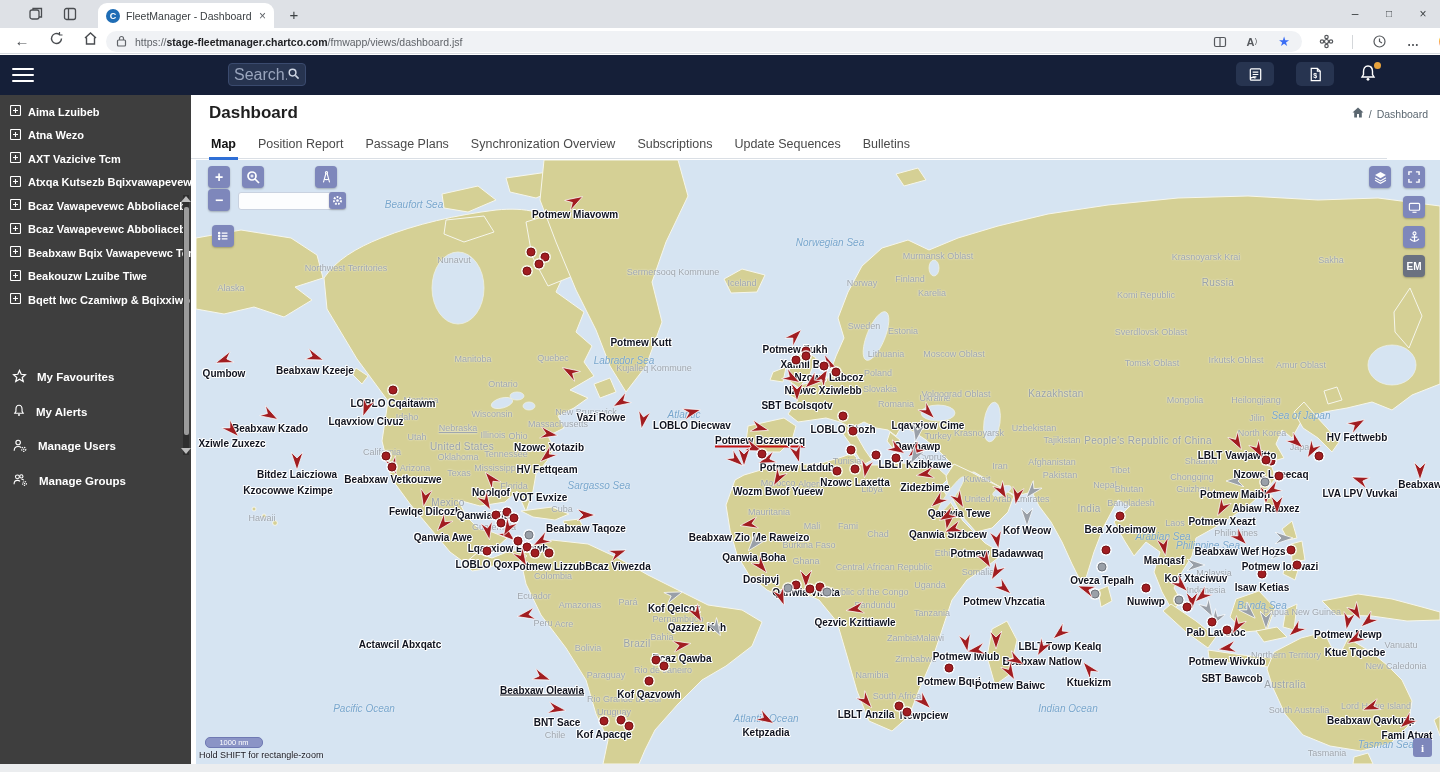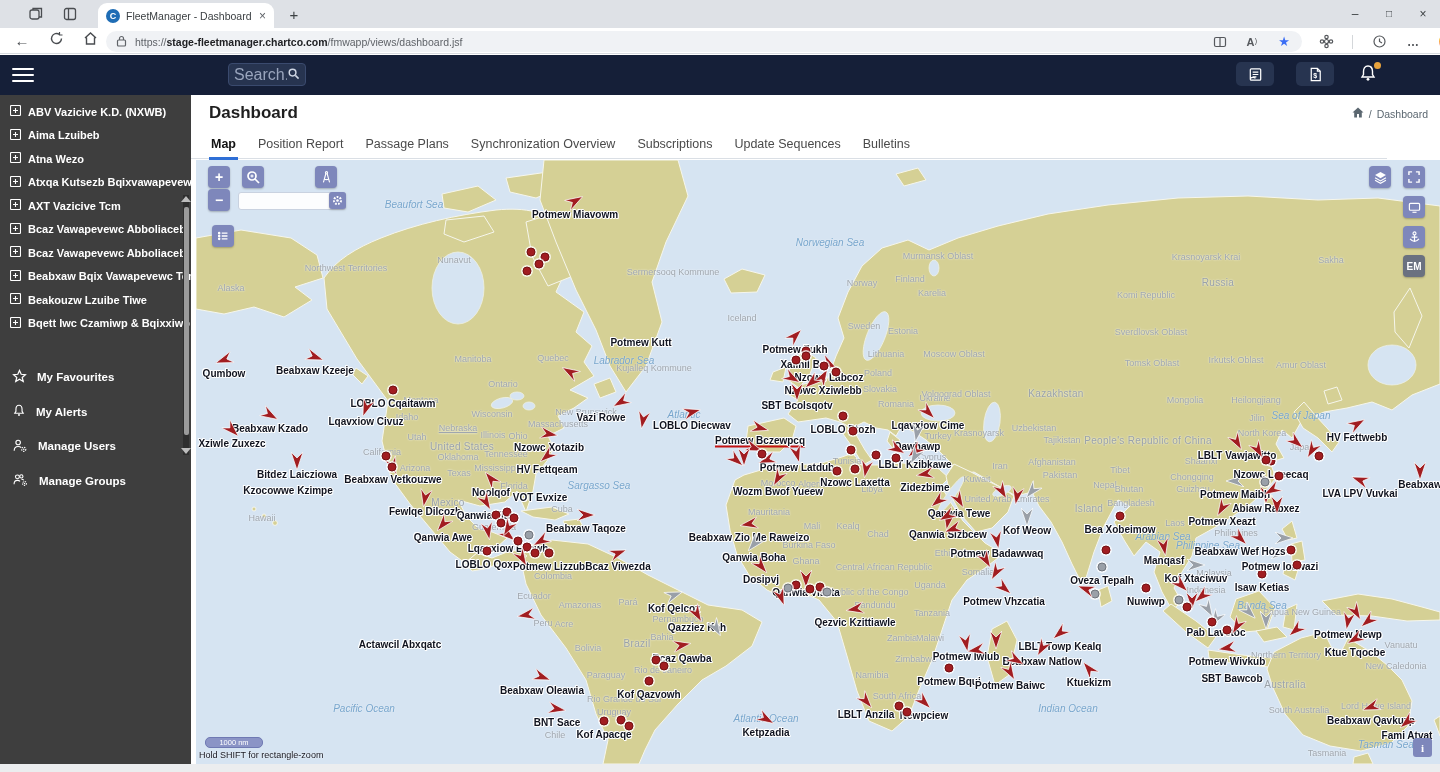--- a/index.html
+++ b/index.html
@@ -212,49 +212,42 @@
   </div>
 </div>
 
 <div class="sidebar">
   <div class="companies">
       <div class="co-item">
         <span><svg width="11" height="11" viewBox="0 0 11 11" fill="none" stroke="#fff" stroke-width="1.1">
             <rect x="0.5" y="0.5" width="10" height="10" rx="1"></rect>
             <path d="M5.5,3 V8 M3,5.5 H8"></path>
           </svg></span>
-        <span>ABV Vazicive K.D. (NXWB)</span>
-      </div>
-      <div class="co-item">
-        <span><svg width="11" height="11" viewBox="0 0 11 11" fill="none" stroke="#fff" stroke-width="1.1">
-            <rect x="0.5" y="0.5" width="10" height="10" rx="1"></rect>
-            <path d="M5.5,3 V8 M3,5.5 H8"></path>
-          </svg></span>
         <span>Aima Lzuibeb</span>
       </div>
       <div class="co-item">
         <span><svg width="11" height="11" viewBox="0 0 11 11" fill="none" stroke="#fff" stroke-width="1.1">
             <rect x="0.5" y="0.5" width="10" height="10" rx="1"></rect>
             <path d="M5.5,3 V8 M3,5.5 H8"></path>
           </svg></span>
         <span>Atna Wezo</span>
       </div>
       <div class="co-item">
         <span><svg width="11" height="11" viewBox="0 0 11 11" fill="none" stroke="#fff" stroke-width="1.1">
             <rect x="0.5" y="0.5" width="10" height="10" rx="1"></rect>
             <path d="M5.5,3 V8 M3,5.5 H8"></path>
           </svg></span>
-        <span>Atxqa Kutsezb Bqixvawapevew</span>
+        <span>AXT Vazicive Tcm</span>
       </div>
       <div class="co-item">
         <span><svg width="11" height="11" viewBox="0 0 11 11" fill="none" stroke="#fff" stroke-width="1.1">
             <rect x="0.5" y="0.5" width="10" height="10" rx="1"></rect>
             <path d="M5.5,3 V8 M3,5.5 H8"></path>
           </svg></span>
-        <span>AXT Vazicive Tcm</span>
+        <span>Atxqa Kutsezb Bqixvawapevew</span>
       </div>
       <div class="co-item">
         <span><svg width="11" height="11" viewBox="0 0 11 11" fill="none" stroke="#fff" stroke-width="1.1">
             <rect x="0.5" y="0.5" width="10" height="10" rx="1"></rect>
             <path d="M5.5,3 V8 M3,5.5 H8"></path>
           </svg></span>
         <span>Bcaz Vawapevewc Abboliaceb</span>
       </div>
       <div class="co-item">
         <span><svg width="11" height="11" viewBox="0 0 11 11" fill="none" stroke="#fff" stroke-width="1.1">
@@ -430,21 +423,21 @@
         <span class="rlabel" style="position: absolute; left: 310px; top: 294px;">Tennessee</span>
         <span class="rlabel" style="position: absolute; left: 300px; top: 308px;">Mississippi</span>
         <span class="rlabel" style="position: absolute; left: 318px; top: 326px;">Florida</span>
         <span class="rlabel" style="position: absolute; left: 362px; top: 264px;">Massachusetts</span>
         <span class="rlabel rbig" style="position: absolute; left: 252px; top: 342px;">Mexico</span>
         <span class="rlabel" style="position: absolute; left: 366px; top: 349px;">Cuba</span>
         <span class="rlabel" style="position: absolute; left: 298px; top: 367px;">Guatemala</span>
         <span class="rlabel" style="position: absolute; left: 66px; top: 358px;">Hawaii</span>
         <span class="rlabel" style="position: absolute; left: 477px; top: 112px;">Sermersooq Kommune</span>
         <span class="rlabel" style="position: absolute; left: 458px; top: 208px;">Kujalleq Kommune</span>
-        <span class="rlabel" style="position: absolute; left: 546px; top: 123px; margin-top: 35px;">Iceland</span>
+        <span class="rlabel" style="position: absolute; left: 546px; top: 123px;">Iceland</span>
         <span class="rlabel" style="position: absolute; left: 666px; top: 123px;">Norway</span>
         <span class="rlabel" style="position: absolute; left: 668px; top: 166px;">Sweden</span>
         <span class="rlabel" style="position: absolute; left: 714px; top: 119px;">Finland</span>
         <span class="rlabel" style="position: absolute; left: 736px; top: 133px;">Karelia</span>
         <span class="rlabel" style="position: absolute; left: 707px; top: 171px;">Estonia</span>
         <span class="rlabel" style="position: absolute; left: 690px; top: 194px;">Lithuania</span>
         <span class="rlabel" style="position: absolute; left: 758px; top: 194px;">Moscow Oblast</span>
         <span class="rlabel" style="position: absolute; left: 742px; top: 96px;">Murmansk Oblast</span>
         <span class="rlabel" style="position: absolute; left: 682px; top: 213px;">Poland</span>
         <span class="rlabel" style="position: absolute; left: 684px; top: 229px;">Slovakia</span>
@@ -461,21 +454,21 @@
         <span class="rlabel" style="position: absolute; left: 864px; top: 315px;">Pakistan</span>
         <span class="rlabel" style="position: absolute; left: 866px; top: 280px;">Tajikistan</span>
         <span class="rlabel" style="position: absolute; left: 781px; top: 319px;">Kuwait</span>
         <span class="rlabel" style="position: absolute; left: 811px; top: 339px;">United Arab Emirates</span>
         <span class="rlabel" style="position: absolute; left: 582px; top: 323px;">Morocco</span>
         <span class="rlabel" style="position: absolute; left: 616px; top: 324px;">Algeria</span>
         <span class="rlabel" style="position: absolute; left: 651px; top: 301px;">Tunisia</span>
         <span class="rlabel" style="position: absolute; left: 676px; top: 329px;">Libya</span>
         <span class="rlabel" style="position: absolute; left: 573px; top: 352px;">Mauritania</span>
         <span class="rlabel" style="position: absolute; left: 616px; top: 366px;">Mali</span>
-        <span class="rlabel" style="position: absolute; left: 652px; top: 366px;">Kealq</span>
+        <span class="rlabel" style="position: absolute; left: 652px; top: 366px;">Fami</span>
         <span class="rlabel" style="position: absolute; left: 682px; top: 374px;">Chad</span>
         <span class="rlabel" style="position: absolute; left: 613px; top: 385px;">Burkina Faso</span>
         <span class="rlabel" style="position: absolute; left: 610px; top: 401px;">Ghana</span>
         <span class="rlabel" style="position: absolute; left: 688px; top: 407px;">Central African Republic</span>
         <span class="rlabel" style="position: absolute; left: 755px; top: 393px;">Ethiopia</span>
         <span class="rlabel" style="position: absolute; left: 782px; top: 412px;">Somalia</span>
         <span class="rlabel" style="position: absolute; left: 734px; top: 425px;">Uganda</span>
         <span class="rlabel" style="position: absolute; left: 736px; top: 453px;">Tanzania</span>
         <span class="rlabel" style="position: absolute; left: 706px; top: 478px;">Zambia</span>
         <span class="rlabel" style="position: absolute; left: 734px; top: 478px;">Malawi</span>
@@ -513,21 +506,21 @@
         <span class="rlabel" style="position: absolute; left: 1066px; top: 273px;">North Korea</span>
         <span class="rlabel" style="position: absolute; left: 1106px; top: 287px;">Japan</span>
         <span class="rlabel rbig" style="position: absolute; left: 952px; top: 280px;">People's Republic of China</span>
         <span class="rlabel" style="position: absolute; left: 924px; top: 310px;">Tibet</span>
         <span class="rlabel" style="position: absolute; left: 1005px; top: 301px;">Shaanxi</span>
         <span class="rlabel" style="position: absolute; left: 996px; top: 317px;">Chongqing</span>
         <span class="rlabel" style="position: absolute; left: 997px; top: 329px;">Guizhou</span>
         <span class="rlabel" style="position: absolute; left: 909px; top: 325px;">Nepal</span>
         <span class="rlabel" style="position: absolute; left: 933px; top: 329px;">Bhutan</span>
         <span class="rlabel" style="position: absolute; left: 935px; top: 343px;">Bangladesh</span>
-        <span class="rlabel rbig" style="position: absolute; left: 893px; top: 348px;">Island</span>
+        <span class="rlabel rbig" style="position: absolute; left: 893px; top: 348px;">India</span>
         <span class="rlabel" style="position: absolute; left: 979px; top: 363px;">Laos</span>
         <span class="rlabel" style="position: absolute; left: 1040px; top: 373px;">Philippines</span>
         <span class="rlabel" style="position: absolute; left: 1018px; top: 413px;">Malaysia</span>
         <span class="rlabel" style="position: absolute; left: 1010px; top: 430px;">Indonesia</span>
         <span class="rlabel" style="position: absolute; left: 1106px; top: 452px;">Papua New Guinea</span>
         <span class="rlabel" style="position: absolute; left: 1205px; top: 485px;">Vanuatu</span>
         <span class="rlabel" style="position: absolute; left: 1200px; top: 506px;">New Caledonia</span>
         <span class="rlabel" style="position: absolute; left: 1090px; top: 495px;">Northern Territory</span>
         <span class="rlabel rbig" style="position: absolute; left: 1089px; top: 524px;">Australia</span>
         <span class="rlabel" style="position: absolute; left: 1103px; top: 550px;">South Australia</span>
@@ -812,21 +805,21 @@
           </svg>
         </div>
         <div class="vlabel" style="left: 486px; top: 498px;">Bcaz Qawba</div>
         <div class="vdot" style="left: 453px; top: 521px;"></div>
         <div class="vlabel" style="left: 453px; top: 534px;">Kof Qazvowh</div>
         <div class="vmarkw" style="left: 346px; top: 517px; transform: translate(-50%, -50%) rotate(20deg);">
           <svg width="18" height="12" viewBox="0 0 18 12">
             <path class="varrow" d="M18,6 L0,0 L6,6 L0,12 Z"></path>
           </svg>
         </div>
-        <div class="vlabel" style="left: 346px; top: 530px;">Beabxaw Oleawia</div>
+        <div class="vlabel" style="left: 346px; top: 530px; text-decoration: underline;">Beabxaw Oleawia</div>
         <div class="vmarkw" style="left: 361px; top: 549px; transform: translate(-50%, -50%) rotate(10deg);">
           <svg width="18" height="12" viewBox="0 0 18 12">
             <path class="varrow" d="M18,6 L0,0 L6,6 L0,12 Z"></path>
           </svg>
         </div>
         <div class="vlabel" style="left: 361px; top: 562px;">BNT Sace</div>
         <div class="vdot" style="left: 408px; top: 561px;"></div>
         <div class="vlabel" style="left: 408px; top: 574px;">Kof Apacqe</div>
         <div class="vlabel" style="left: 204px; top: 484px;">Actawcil Abxqatc</div>
         <div class="vmarkw" style="left: 570px; top: 559px; transform: translate(-50%, -50%) rotate(30deg);">

